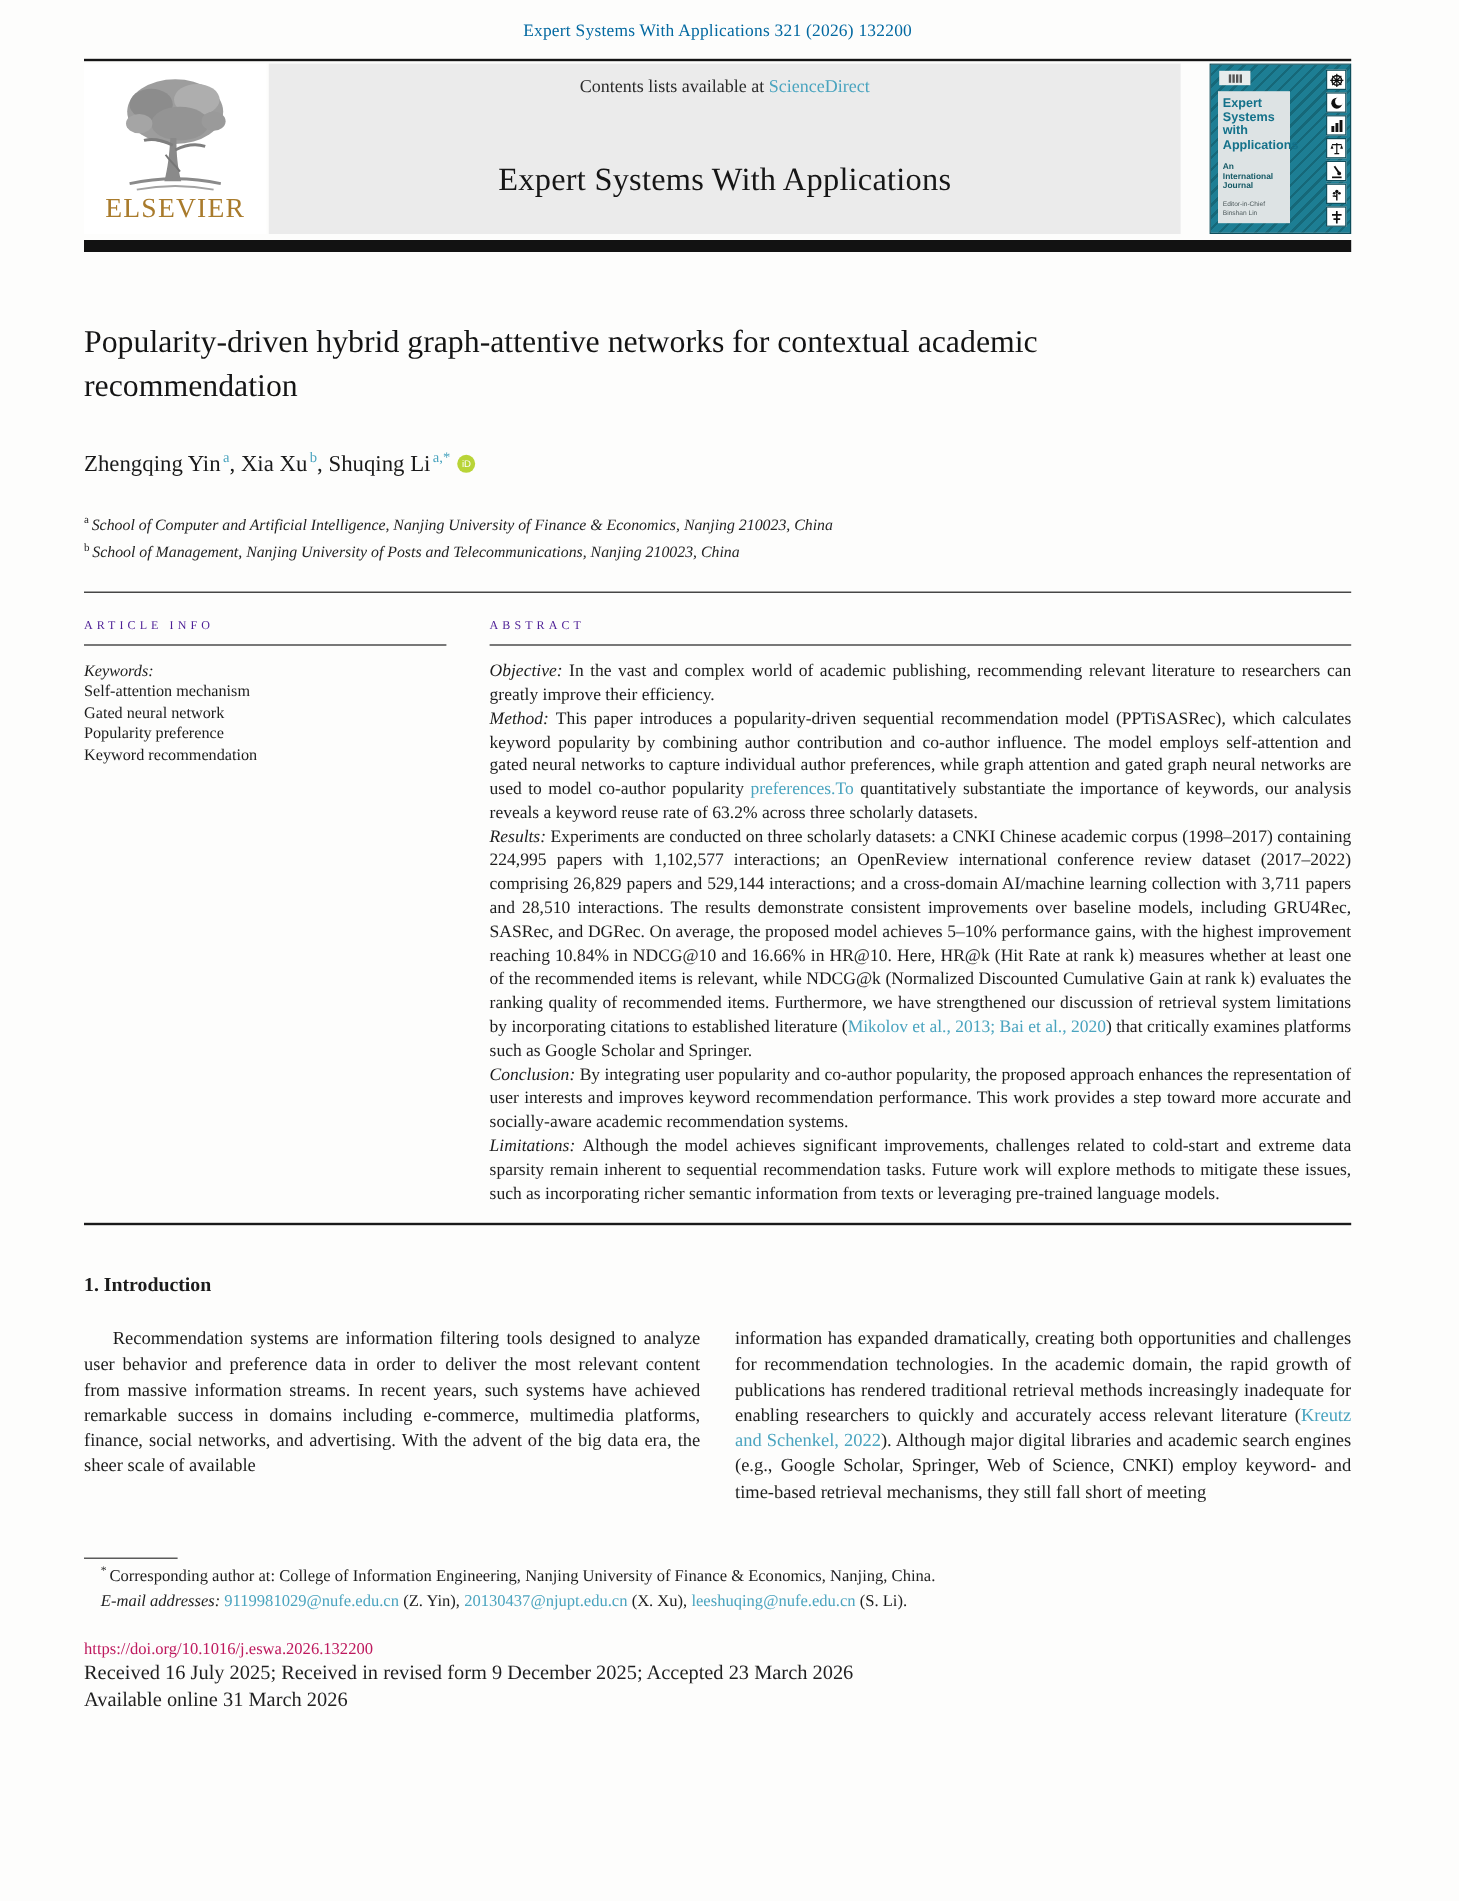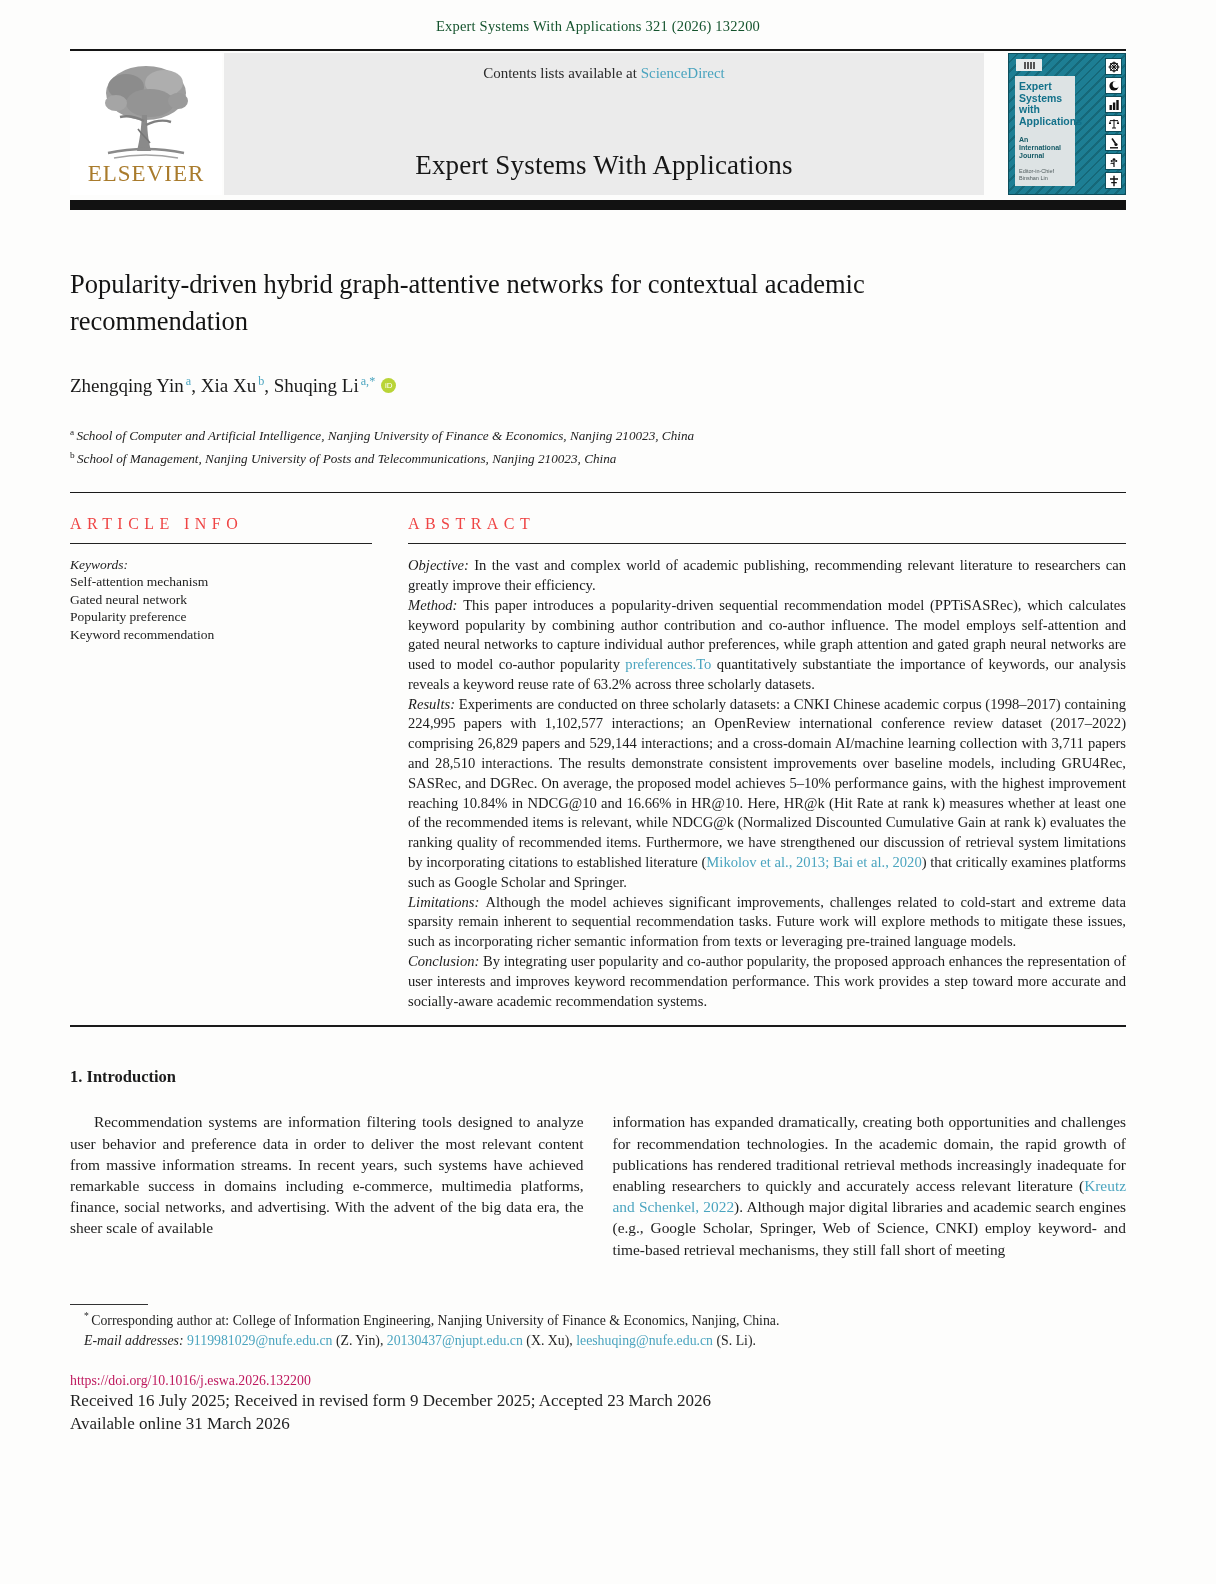--- a/index.html
+++ b/index.html
@@ -5,26 +5,26 @@
   * { margin:0; padding:0; box-sizing:border-box; }
   html,body { background:#f6f6f4; }
   .page {
     width:1216px; height:1584px; background:#fdfdfc; position:relative;
     font-family:"Liberation Serif","DejaVu Serif",serif; color:#1c1c1c;
     overflow:hidden; margin:0 auto;
   }
   .content { width:1056px; margin-left:70px; position:relative; }
 
   
-  .citation { text-align:center; padding-top:18px; font-size:14.5px; color:#14532d; letter-spacing:.2px; }
+  .citation { text-align:center; padding-top:18px; font-size:14.5px; color:#0369a1; letter-spacing:.2px; }
   .toprule { border-top:2px solid #151515; margin-top:14px; }
   .banner { display:flex; height:142px; margin-top:2px; }
   .logo-block { width:152px; background:#fff; padding-top:4px; text-align:center; }
   .elsevier-word { font-size:23px; color:#a97b2c; letter-spacing:1px; margin-top:-4px; font-family:"Liberation Serif",serif; }
-  .banner-center { flex:1; background:#ebebeb; margin-left:2px; display:flex; flex-direction:column; justify-content:space-between; padding:12px 10px 14px; text-align:center; }
+  .banner-center { flex:1; background:#ebebeb; margin-left:2px; display:flex; flex-direction:column; justify-content:space-between; padding:12px 10px 30px; text-align:center; }
   .contents-line { font-size:15px; color:#2b2b2b; }
   .journal-title { font-size:27px; color:#161616; letter-spacing:.2px; }
   .homepage-line { font-family:"Liberation Sans",sans-serif; font-size:14.5px; color:#2b2b2b; }
   .cover-gap { width:24px; background:#fdfdfc; }
   .cover { width:118px; position:relative; background:repeating-linear-gradient(135deg,#1d7e94 0px,#1d7e94 5px,#166879 5px,#166879 7px); border:1px solid #0e4e5c; }
   .cover-mark { position:absolute; left:7px; top:5px; width:26px; height:12px; background:#e8ecec; display:flex; align-items:center; justify-content:center; gap:1px; }
   .cover-mark i { display:block; width:2px; height:7px; background:#555; }
   .cover-panel { position:absolute; left:6px; top:22px; width:60px; bottom:8px; background:#dde3e4; padding:5px 4px; }
   .cover-title { color:#13718a; font-family:"Liberation Sans",sans-serif; font-weight:bold; font-size:10.5px; line-height:11.5px; }
   .cover-sub { color:#155a66; font-family:"Liberation Sans",sans-serif; font-weight:bold; font-size:7px; line-height:8px; margin-top:9px; }
@@ -42,21 +42,21 @@
            font-family:"Liberation Sans",sans-serif; font-size:8px; font-weight:normal; align-items:center; justify-content:center; margin-left:6px; }
   .affils { margin-top:26px; font-size:13.2px; line-height:19px; color:#222; }
   .it { font-style:italic; }
   .link { color:#4aa4bf; }
   .midrule { border-top:1.6px solid #1a1a1a; margin-top:24px; }
 
   
   .info-abs { display:flex; margin-top:22px; }
   .info-col { width:302px; flex:none; }
   .abs-col { width:718px; margin-left:36px; flex:none; }
-  .sec-head { font-size:16px; letter-spacing:.34em; color:#ef4444; }
+  .sec-head { font-size:10px; letter-spacing:.34em; color:#4c1d95; }
   .head-rule { border-top:1.2px solid #222; margin-top:10px; }
   .kw-label { font-size:13.5px; margin-top:13px; }
   .kw-item { font-size:13.5px; line-height:17.5px; }
   .abs-text { margin-top:12px; font-size:14.6px; line-height:19.8px; text-align:justify; }
   .abs-text p { margin:0; }
 
   
   .intro-head { margin-top:40px; font-size:16.5px; font-weight:bold; }
   .intro-cols { display:flex; gap:29px; margin-top:24px; }
   .intro-col { width:513.5px; font-size:15.4px; line-height:21.2px; text-align:justify; }
@@ -202,22 +202,22 @@
         <div class="kw-item">Popularity preference</div>
         <div class="kw-item">Keyword recommendation</div>
       </div>
       <div class="abs-col">
         <div class="sec-head">ABSTRACT</div>
         <div class="head-rule"></div>
         <div class="abs-text">
           <p><span class="it">Objective: </span><span>In the vast and complex world of academic publishing, recommending relevant literature to researchers can greatly improve their efficiency.</span></p>
           <p><span class="it">Method: </span><span>This paper introduces a popularity-driven sequential recommendation model (PPTiSASRec), which calculates keyword popularity by combining author contribution and co-author influence. The model employs self-attention and gated neural networks to capture individual author preferences, while graph attention and gated graph neural networks are used to model co-author popularity </span><span class="link">preferences.To</span><span> quantitatively substantiate the importance of keywords, our analysis reveals a keyword reuse rate of 63.2% across three scholarly datasets.</span></p>
           <p><span class="it">Results: </span><span>Experiments are conducted on three scholarly datasets: a CNKI Chinese academic corpus (1998–2017) containing 224,995 papers with 1,102,577 interactions; an OpenReview international conference review dataset (2017–2022) comprising 26,829 papers and 529,144 interactions; and a cross-domain AI/machine learning collection with 3,711 papers and 28,510 interactions. The results demonstrate consistent improvements over baseline models, including GRU4Rec, SASRec, and DGRec. On average, the proposed model achieves 5–10% performance gains, with the highest improvement reaching 10.84% in NDCG@10 and 16.66% in HR@10. Here, HR@k (Hit Rate at rank k) measures whether at least one of the recommended items is relevant, while NDCG@k (Normalized Discounted Cumulative Gain at rank k) evaluates the ranking quality of recommended items. Furthermore, we have strengthened our discussion of retrieval system limitations by incorporating citations to established literature (</span><span class="link">Mikolov et al., 2013; Bai et al., 2020</span><span>) that critically examines platforms such as Google Scholar and Springer.</span></p>
+          <p><span class="it">Conclusion: </span><span>By integrating user popularity and co-author popularity, the proposed approach enhances the representation of user interests and improves keyword recommendation performance. This work provides a step toward more accurate and socially-aware academic recommendation systems.</span></p>
           <p><span class="it">Limitations: </span><span>Although the model achieves significant improvements, challenges related to cold-start and extreme data sparsity remain inherent to sequential recommendation tasks. Future work will explore methods to mitigate these issues, such as incorporating richer semantic information from texts or leveraging pre-trained language models.</span></p>
-          <p><span class="it">Conclusion: </span><span>By integrating user popularity and co-author popularity, the proposed approach enhances the representation of user interests and improves keyword recommendation performance. This work provides a step toward more accurate and socially-aware academic recommendation systems.</span></p>
         </div>
       </div>
     </div>
 
     <div class="midrule" style="margin-top:14px; border-top-width:2px;"></div>
 
     <div class="intro-head">1.  Introduction</div>
     <div class="intro-cols">
       <div class="intro-col indent"><span>Recommendation systems are information filtering tools designed to analyze user behavior and preference data in order to deliver the most relevant content from massive information streams. In recent years, such systems have achieved remarkable success in domains including e-commerce, multimedia platforms, finance, social networks, and advertising. With the advent of the big data era, the sheer scale of available</span></div>
       <div class="intro-col"><span>information has expanded dramatically, creating both opportunities and challenges for recommendation technologies. In the academic domain, the rapid growth of publications has rendered traditional retrieval methods increasingly inadequate for enabling researchers to quickly and accurately access relevant literature (</span><span class="link">Kreutz and Schenkel, 2022</span><span>). Although major digital libraries and academic search engines (e.g., Google Scholar, Springer, Web of Science, CNKI) employ keyword- and time-based retrieval mechanisms, they still fall short of meeting</span></div>

